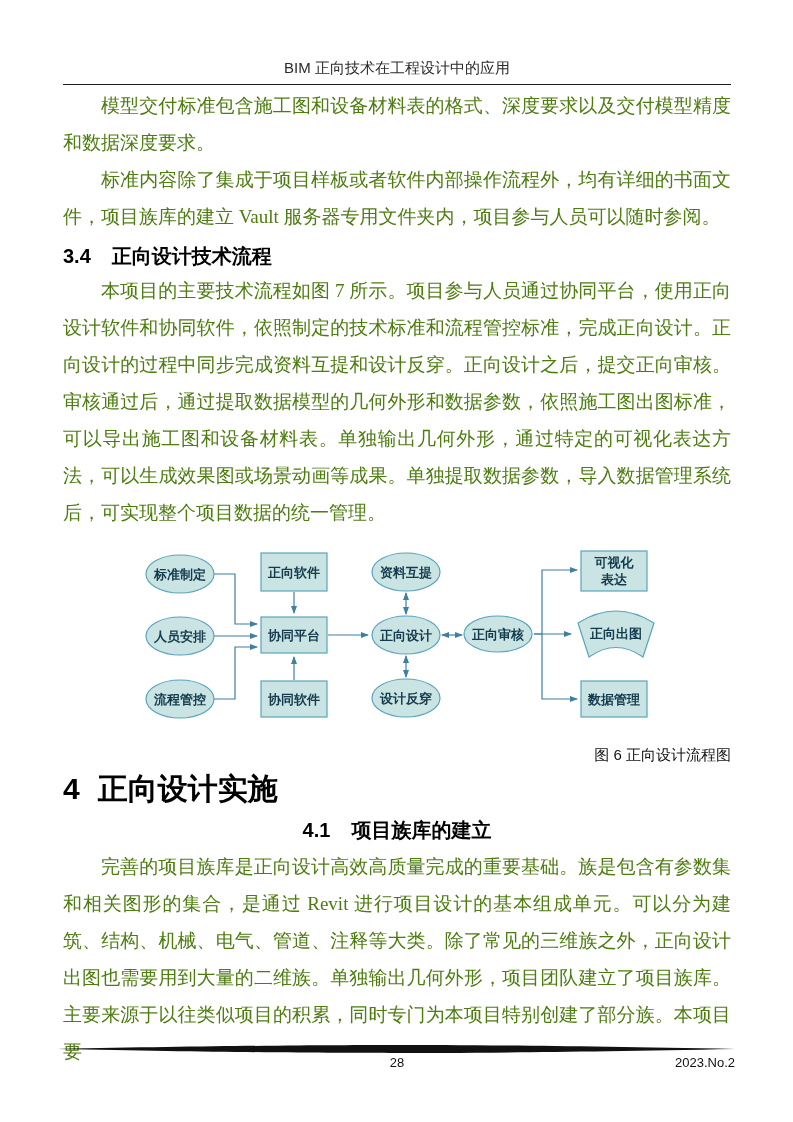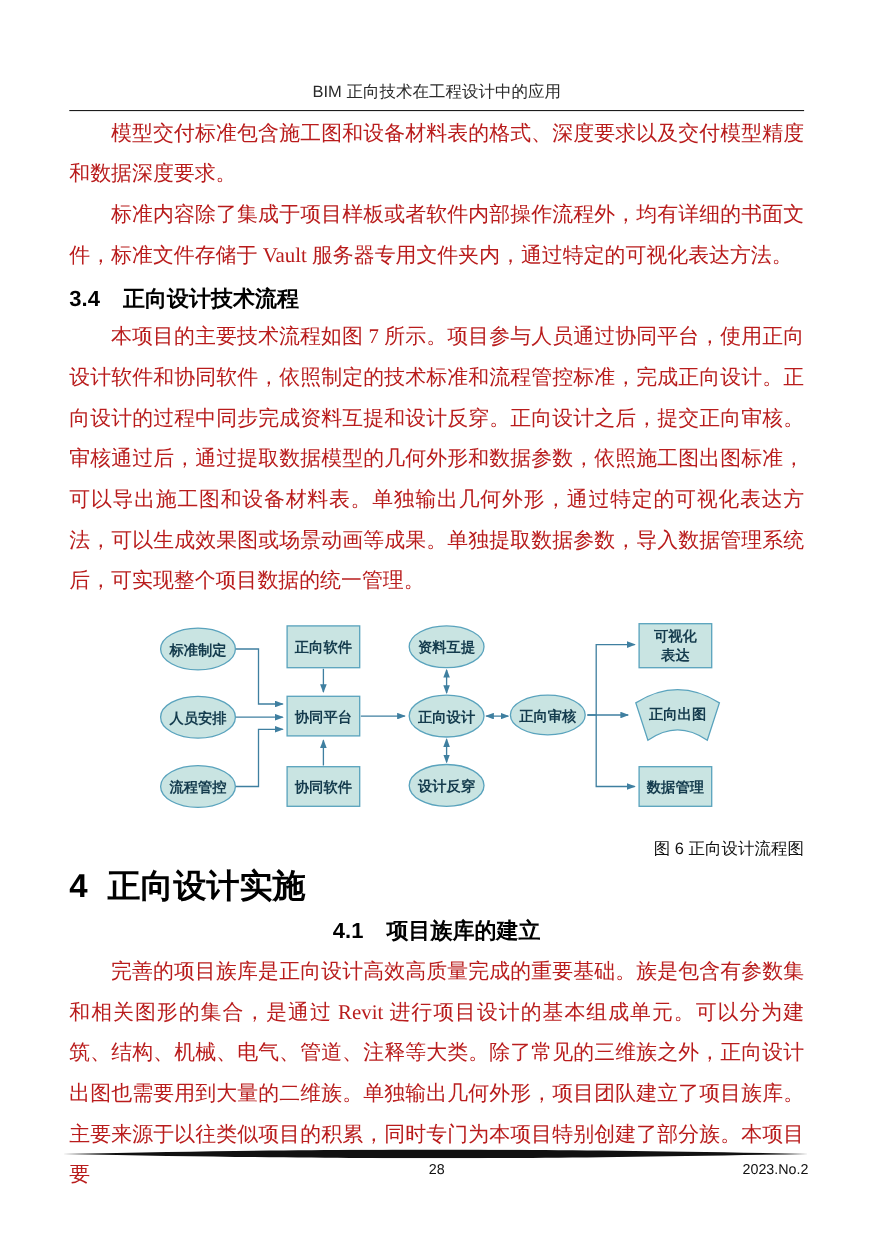--- a/index.html
+++ b/index.html
@@ -2,29 +2,29 @@
 <html><head>
 <meta charset="utf-8">
 <style>
   * { margin:0; padding:0; box-sizing:border-box; }
   html,body { background:#ffffff; }
   .page {
     width:793px; height:1122px; position:relative; background:#fff;
     font-family:"Liberation Serif","DejaVu Serif",serif;
     color:#1a1a1a; overflow:hidden;
   }
-  .content { position:absolute; left:63px; top:16px; width:668px; }
+  .content { position:absolute; left:63px; top:0; width:668px; }
   .running-head {
     margin-top:58px; text-align:center; font-size:15px; line-height:20px;
     font-family:"Liberation Sans","DejaVu Sans",sans-serif; color:#2a2a2a;
     padding-bottom:6px; border-bottom:1.5px solid #1c1c1c;
   }
   p.body-para {
     font-size:19px; line-height:37px; text-align:justify; text-indent:2em;
-    color:#b91c1c; word-break:break-all;
+    color:#4d7c0f; word-break:break-all;
   }
   p.first { margin-top:2px; }
   .h-sub {
     font-family:"Liberation Sans","DejaVu Sans",sans-serif;
     font-weight:bold; font-size:20px; line-height:28px; color:#000;
   }
   .h-sub .num { margin-right:21px; }
   .h-34 { margin-top:7px; }
   .h-41 { margin-top:12px;text-align:center; }
   .h-main {
@@ -57,21 +57,21 @@
 <body>
 
 <div class="page">
   <div class="content">
 
     <div class="running-head">
       <span>BIM 正向技术在工程设计中的应用</span>
     </div>
 
     <p class="body-para first">模型交付标准包含施工图和设备材料表的格式、深度要求以及交付模型精度和数据深度要求。</p>
-    <p class="body-para">标准内容除了集成于项目样板或者软件内部操作流程外，均有详细的书面文件，标准文件存储于 Vault 服务器专用文件夹内，通过特定的可视化表达方法。</p>
+    <p class="body-para">标准内容除了集成于项目样板或者软件内部操作流程外，均有详细的书面文件，项目族库的建立 Vault 服务器专用文件夹内，项目参与人员可以随时参阅。</p>
 
     <h2 class="h-sub h-34"><span class="num">3.4</span><span>正向设计技术流程</span></h2>
 
     <p class="body-para p-34">本项目的主要技术流程如图 7 所示。项目参与人员通过协同平台，使用正向设计软件和协同软件，依照制定的技术标准和流程管控标准，完成正向设计。正向设计的过程中同步完成资料互提和设计反穿。正向设计之后，提交正向审核。审核通过后，通过提取数据模型的几何外形和数据参数，依照施工图出图标准，可以导出施工图和设备材料表。单独输出几何外形，通过特定的可视化表达方法，可以生成效果图或场景动画等成果。单独提取数据参数，导入数据管理系统后，可实现整个项目数据的统一管理。</p>
 
     <div class="figure-wrap">
       <svg width="668" height="200" viewBox="0 0 668 200" xmlns="http://www.w3.org/2000/svg">
         <defs>
           <marker id="ah" markerWidth="8" markerHeight="6" refX="7" refY="3" orient="auto-start-reverse" markerUnits="userSpaceOnUse">
             <path d="M0,0 L8,3 L0,6 Z" fill="#3f7fa0"></path>

